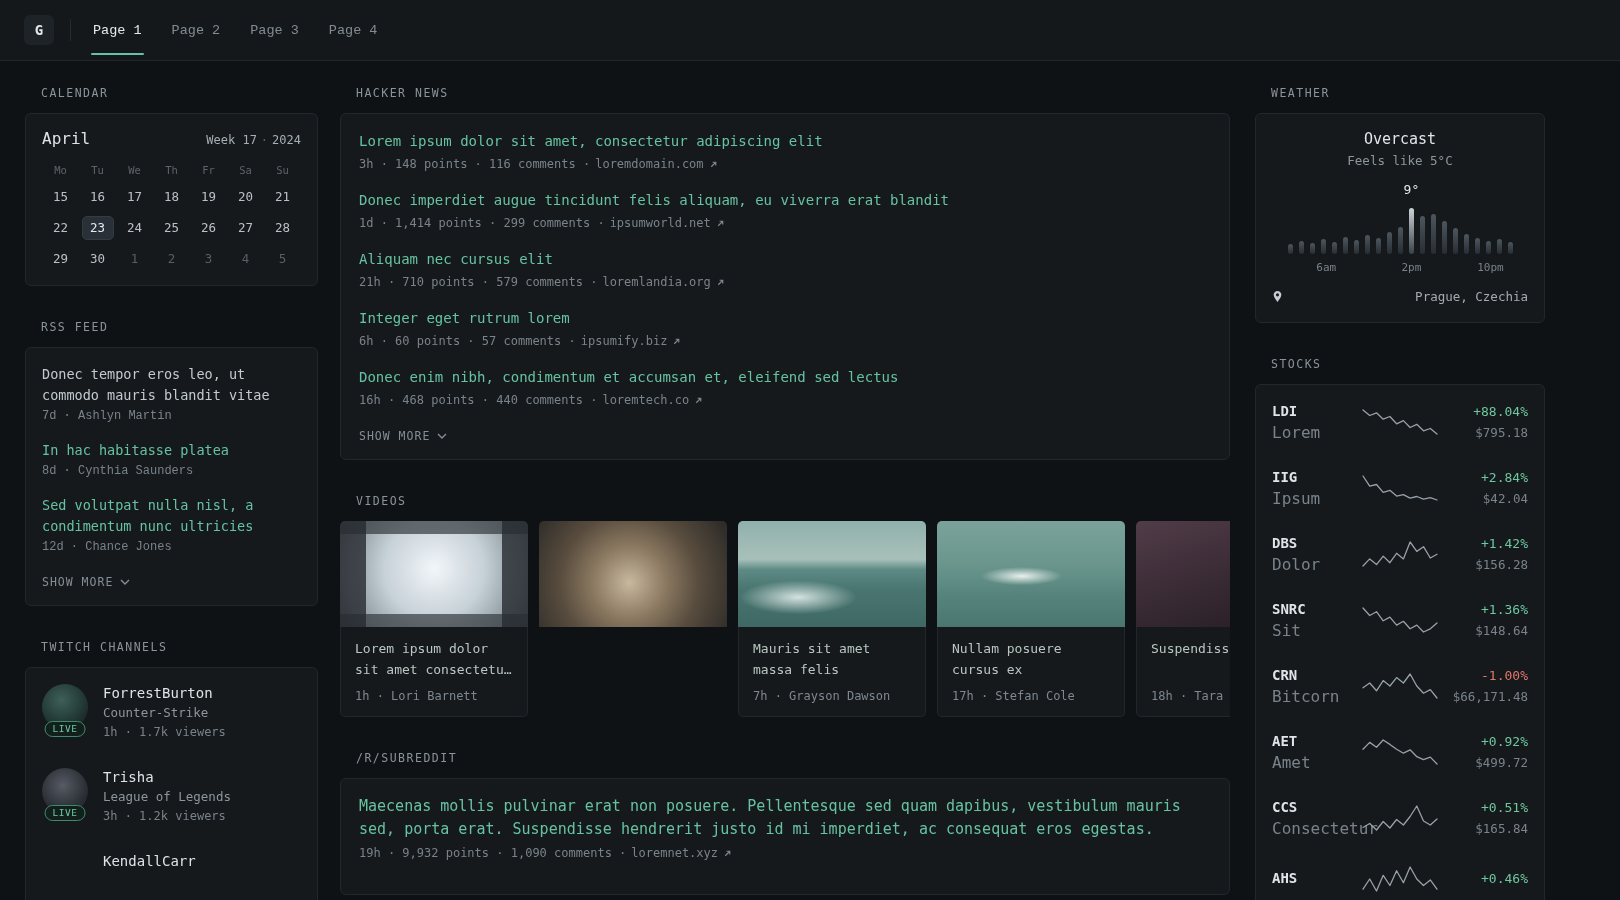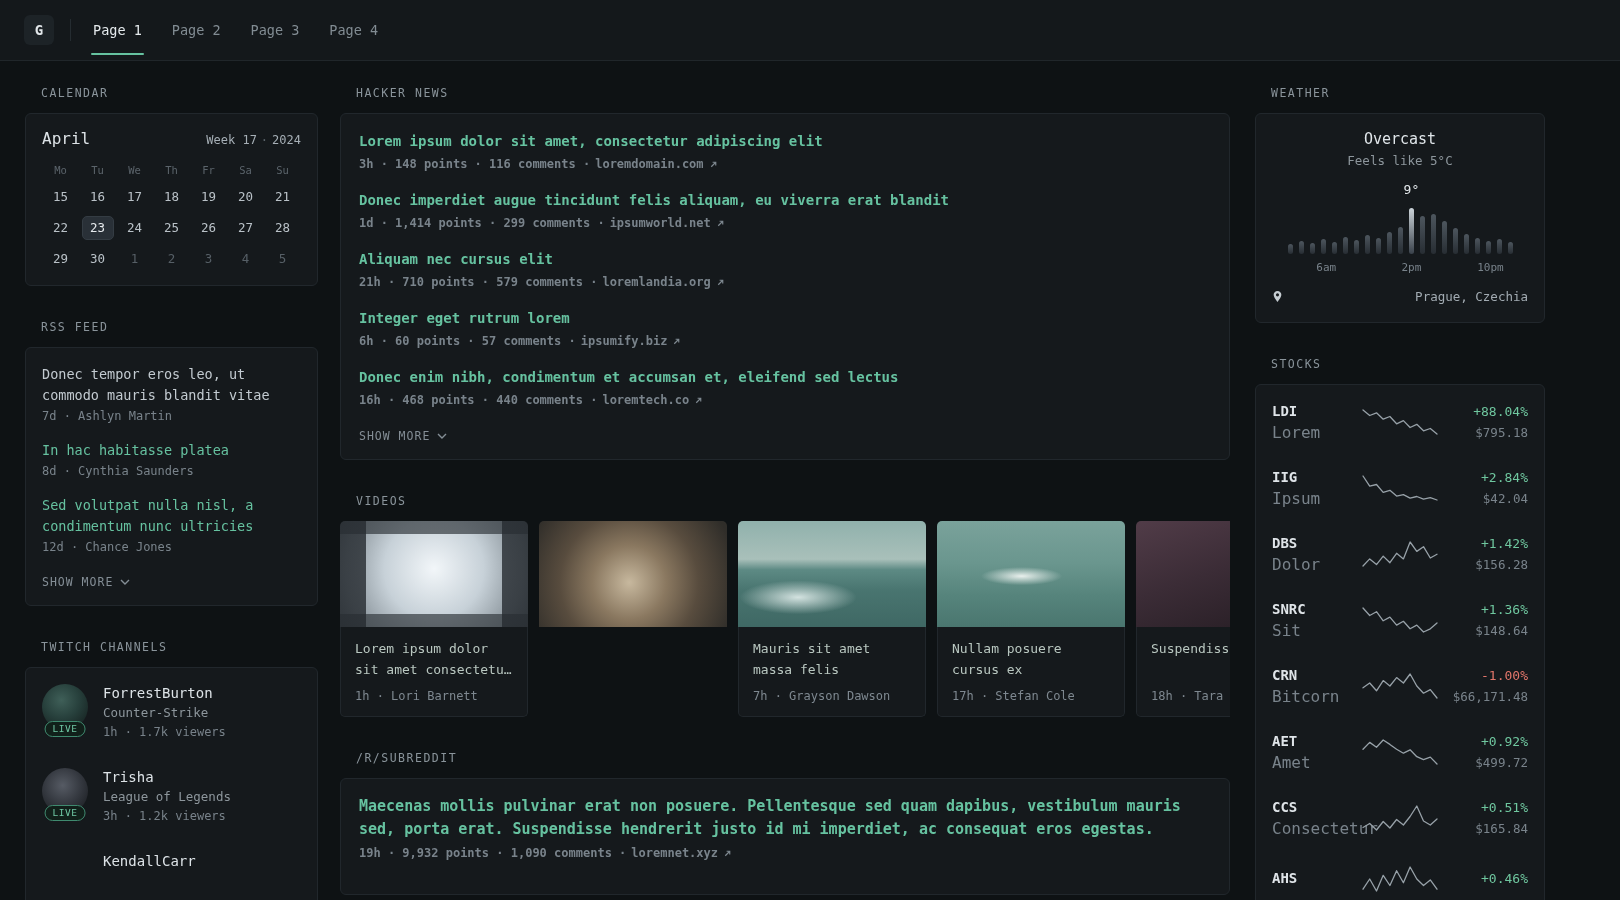--- a/index.html
+++ b/index.html
@@ -12,21 +12,21 @@
     --accent:#66c2a0;
     --muted:#79838b;
     --muted2:#8a949b;
     --card:#15191c;
     --border:#21272c;
   }
   
   .topbar { height:61px; background:#14181b; border-bottom:1px solid #20262a; display:flex; align-items:center; padding:0 24px; }
   .logo { width:30px; height:30px; border-radius:6px; background:#1d2327; color:#e2e7ea; display:flex; align-items:center; justify-content:center; font-weight:bold; font-size:14px; cursor:pointer; }
   .topbar-divider { width:1px; height:22px; background:#252c31; margin:0 20px 0 16px; }
-  .tab { height:61px; display:flex; align-items:center; padding:0 2px; margin-right:26px; color:#828c93; font-size:13.5px; position:relative; cursor:pointer; }
+  .tab { height:61px; display:flex; align-items:center; padding:0 2px; margin-right:26px; color:#828c93; font-size:13.5px; position:relative; cursor:pointer;font-family:Liberation Mono, monospace; }
   .tab.active { color:#e4e9ec; }
   .tab.active::after { content:""; position:absolute; left:0; right:0; bottom:6px; height:2px; border-radius:1px; background:var(--accent); }
   
   .main { display:flex; align-items:flex-start; padding:25px 25px 0; }
   .col-left  { width:293px; margin-right:22px; flex:none; }
   .col-mid   { width:890px; margin-right:25px; flex:none; }
   .col-right { width:290px; flex:none; }
   .section { margin-bottom:34px; }
   .section-title { font-size:11.5px; letter-spacing:1.5px; color:var(--muted2); margin:0 0 13px 16px; white-space:nowrap; }
   .card { background:var(--card); border:1px solid var(--border); border-radius:6px; }
@@ -39,37 +39,37 @@
   .cal-grid { display:grid; grid-template-columns:repeat(7,1fr); row-gap:7px; margin-top:16px; text-align:center; }
   .cal-dow { font-size:10.5px; color:#5b646b; margin-bottom:2px; }
   .cal-day { font-size:12.5px; color:#bac2c8; height:24px; line-height:24px; }
   .cal-day.dim { color:#565f66; }
   .cal-day.selected { background:#293037; border:1px solid #343c43; border-radius:5px; color:#e6eaed; width:32px; justify-self:center; line-height:22px; }
   
   .pad { padding:16px; }
   .feed-item { margin-bottom:17px; }
   .feed-title { font-size:13.5px; line-height:21px; color:var(--accent); cursor:pointer; }
   .feed-title.visited { color:#c3cbd1; }
-  .feed-meta { font-size:12px; color:var(--muted); margin-top:3px; }
+  .feed-meta { font-size:12px; color:var(--muted); margin-top:3px;font-family:Liberation Mono, monospace; }
   .show-more { display:inline-flex; align-items:center; gap:7px; font-size:11.5px; letter-spacing:1px; color:#848e96; cursor:pointer; margin-top:4px; }
   .show-more svg { stroke:#848e96; }
   
   .channel { display:flex; align-items:flex-start; margin-bottom:26px; cursor:pointer; }
   .avatar-wrap { position:relative; width:46px; flex:none; margin-right:15px; }
   .avatar { width:46px; height:46px; border-radius:50%; }
   .av-1 { background:radial-gradient(circle at 42% 35%, #3f5f58 0%, #27403c 45%, #141f1e 90%); }
   .av-2 { background:radial-gradient(circle at 45% 38%, #565b64 0%, #33373e 50%, #191c20 90%); }
   .av-3 { background:radial-gradient(circle at 45% 35%, #cbb699 0%, #93old 0, #937f67 55%, #5c4f41 90%); }
   .live-badge { position:absolute; left:50%; transform:translateX(-50%); bottom:-7px; font-size:9.5px; letter-spacing:.5px; color:#6fc7a4; background:#11201a; border:1px solid #3f8a6f; border-radius:8px; padding:1px 7px 2px; }
   .ch-name { font-size:14px; color:#dde3e7; line-height:19px; }
   .ch-game { font-size:12.5px; color:#8d969c; line-height:20px; }
   .ch-meta { font-size:12px; color:#78828a; line-height:19px; }
   
   .hn { padding:16px 18px; }
-  .hn-item { margin-bottom:18px;font-weight:bold; }
+  .hn-item { margin-bottom:18px; }
   .hn-title { font-size:14px; line-height:22px; color:var(--accent); cursor:pointer; }
   .hn-meta { font-size:12px; color:var(--muted); margin-top:5px; display:flex; align-items:center; gap:5px; }
   .hn-meta .domain { cursor:pointer; }
   .ext-icon { stroke:#7e8890; }
   .sub-title { font-size:15px; line-height:23px; color:var(--accent); cursor:pointer; }
   
   .video-row { display:flex; gap:11px; overflow:hidden; width:890px; }
   .video-card { width:188px; flex:none; display:flex; flex-direction:column; cursor:pointer; }
   .thumb { height:106px; border-radius:5px 5px 0 0; flex:none; }
   .thumb-1 { background:

